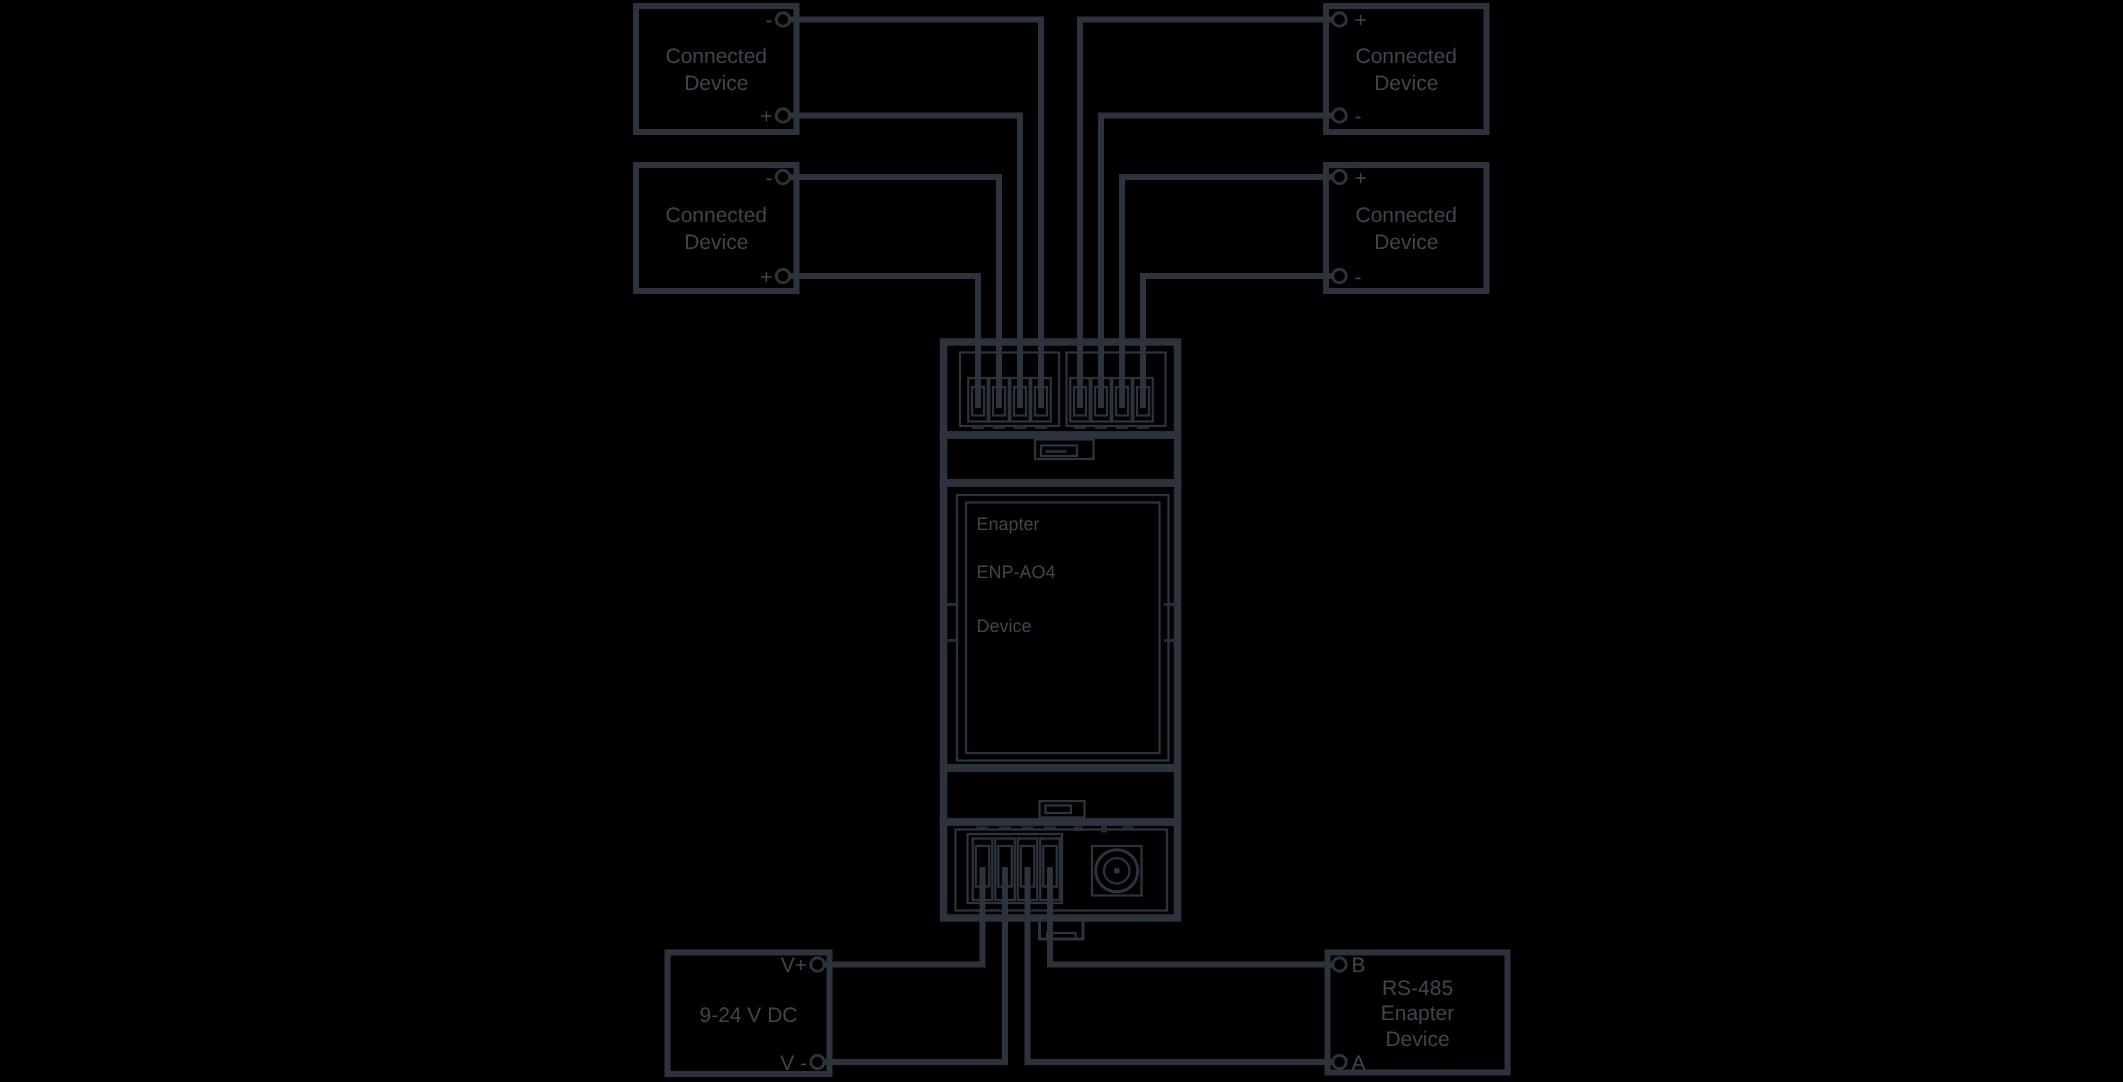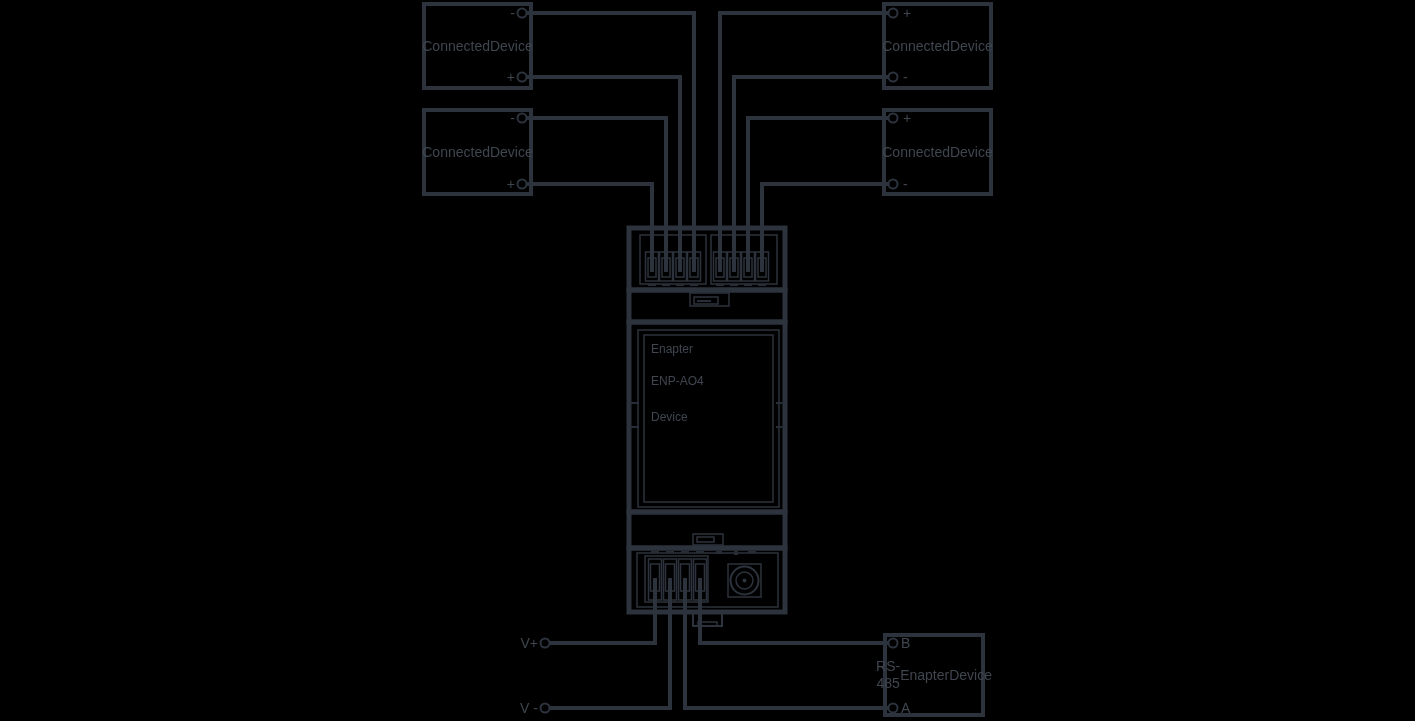--- a/index.html
+++ b/index.html
@@ -3,29 +3,29 @@
 <meta charset="utf-8">
 <style>
   html,body{margin:0;padding:0;background:#000;}
   .canvas{
     position:relative;width:1415px;height:721px;background:#000000;
     font-family:"Liberation Sans",sans-serif;color:#3f464f;overflow:hidden;
   }
   svg{position:absolute;left:0;top:0;}
   .box{
     position:absolute;border:4px solid #2c333d;box-sizing:border-box;
-    display:flex;flex-direction:row;justify-content:center;align-items:center;
+    display:flex;flex-direction:column;justify-content:center;align-items:center;
     text-align:center;font-size:14px;line-height:18px;color:#3f464f;
   }
   .dev1{left:422px;top:2px;width:111px;height:88px;}
   .dev2{left:422px;top:108px;width:111px;height:88px;}
   .dev3{left:882px;top:2px;width:111px;height:88px;}
   .dev4{left:882px;top:108px;width:111px;height:88px;}
   .psu{left:443px;top:633px;width:112px;height:85px;}
-  .rs485{left:883px;top:633px;width:102px;height:84px;line-height:17px;}
+  .rs485{left:883px;top:633px;width:124px;height:84px;line-height:17px;}
   .tlabel{
     position:absolute;font-size:14px;line-height:16px;width:34px;color:#3f464f;
   }
   .tlabel.r{text-align:right;}
   .tlabel.l{text-align:left;}
   .modtext{
     position:absolute;left:651px;font-size:12px;line-height:16px;color:#3f464f;white-space:nowrap;
   }
 </style>
 </head>
@@ -172,20 +172,23 @@
   </div>
   <div class="box dev3">
     <span>Connected</span>
     <span>Device</span>
   </div>
   <div class="box dev4">
     <span>Connected</span>
     <span>Device</span>
   </div>
 
+  <div class="box psu">
+    <span>9-24 V DC</span>
+  </div>
 
   <div class="box rs485">
     <span>RS-485</span>
     <span>Enapter</span>
     <span>Device</span>
   </div>
 
   <span class="tlabel r" style="left:481px;top:5px">-</span>
   <span class="tlabel r" style="left:481px;top:69px">+</span>
   <span class="tlabel r" style="left:481px;top:110px">-</span>

